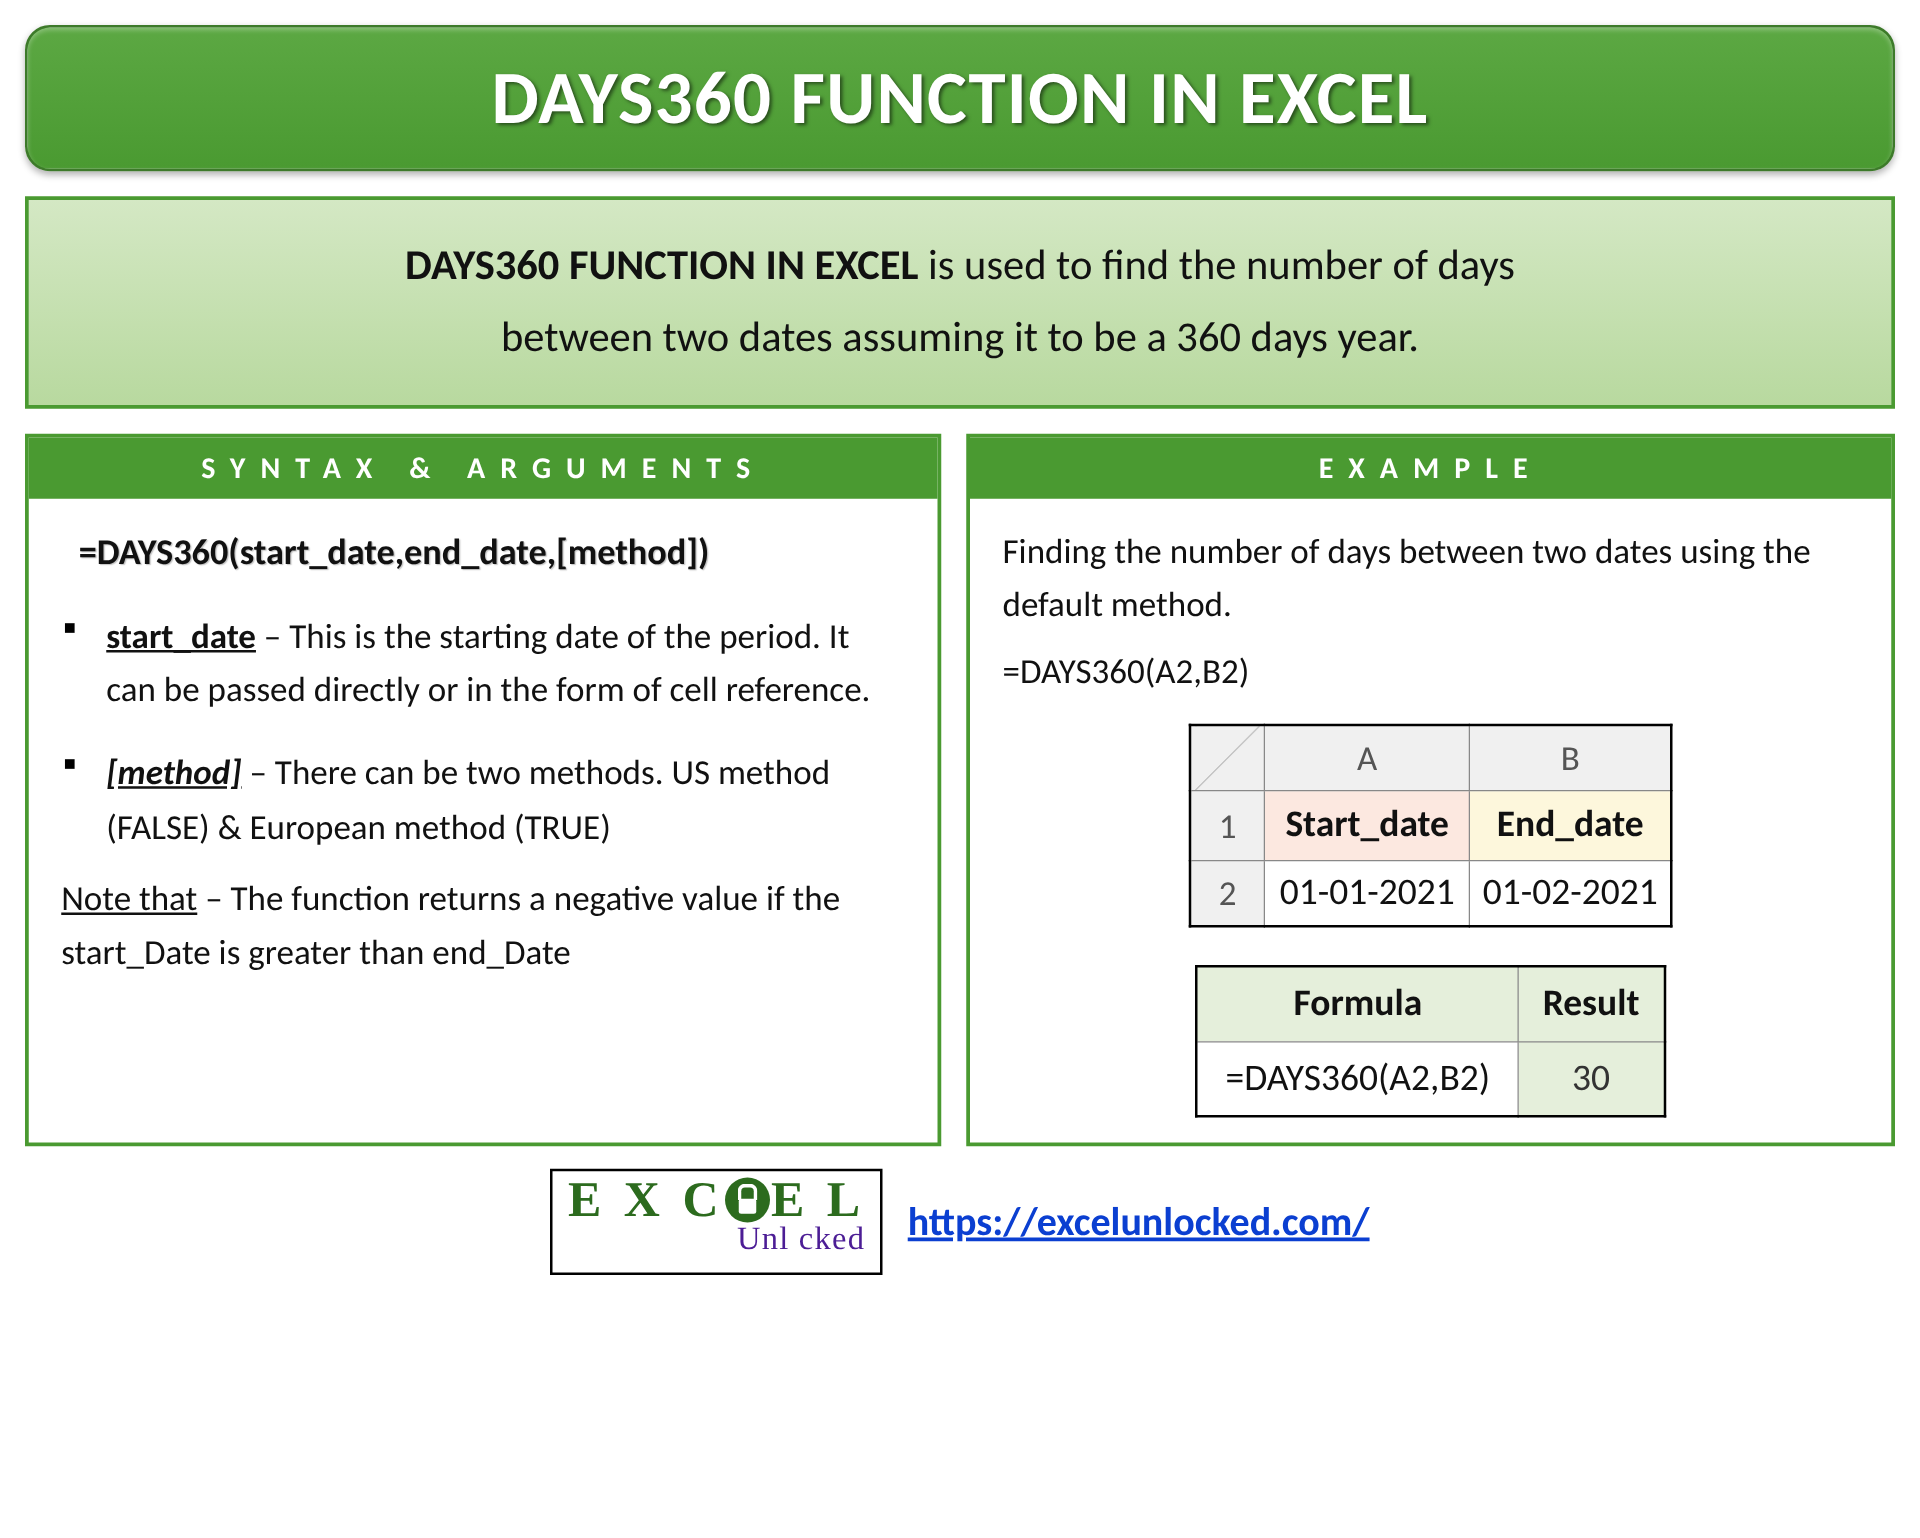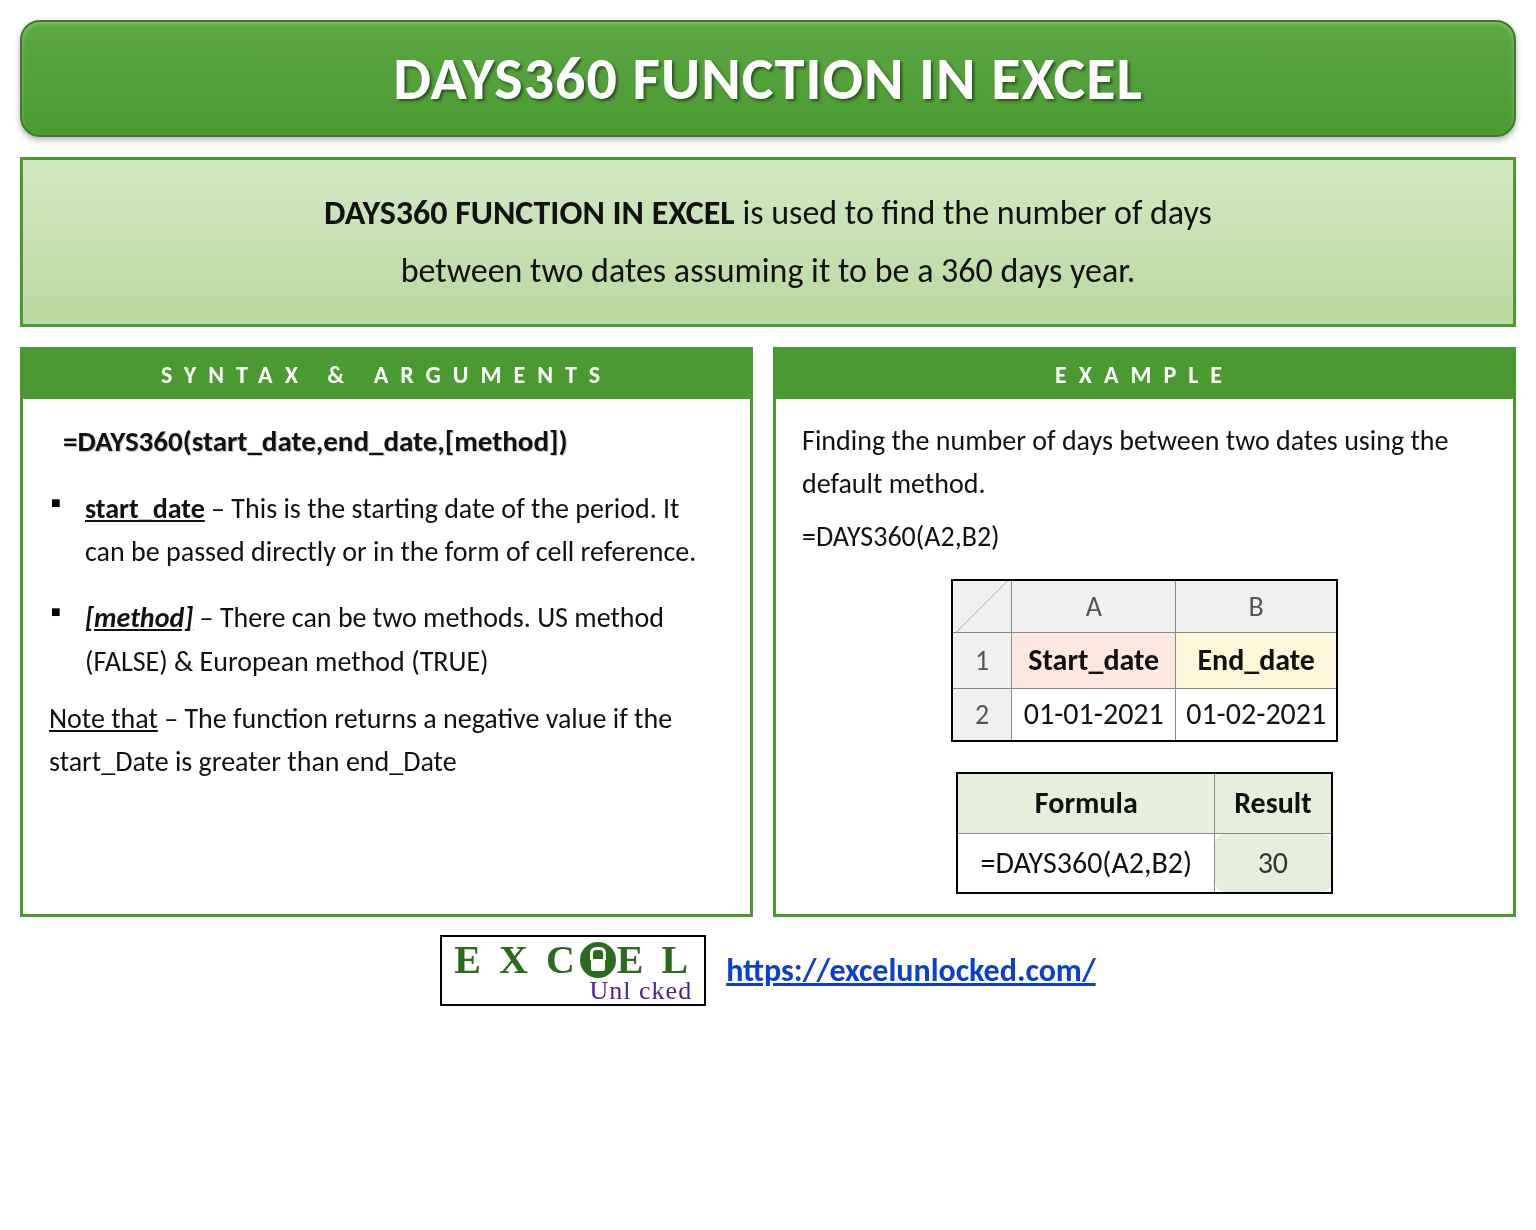--- a/index.html
+++ b/index.html
@@ -124,31 +124,31 @@
     background: #e5efdb;
     border: 1px solid #888;
     padding: 6px 19px;
     font-weight: bold;
   }
   .result-table td {
     border: 1px solid #888;
     padding: 6px 22px;
     text-align: center;
   }
-  .result-table .result-val { background: #e5efdb; color: #333; border-radius: 12px; }
+  .result-table .result-val { background: #e5efdb; color: #333; }
   .footer {
     display: flex;
     align-items: center;
     justify-content: center;
     gap: 20px;
     margin-top: 18px;
   }
   .logo-box {
     border: 2px solid #000;
-    padding: 4px 12px 0 12px;
+    padding: 4px 12px 14px 12px;
     background: #fff;
     text-align: left;
     line-height: 0.95;
   }
   .logo-top {
     font-size: 40px;
     font-weight: bold;
     color: #2c6b1e;
     font-family: 'Times New Roman', serif;
     letter-spacing: 4px;

